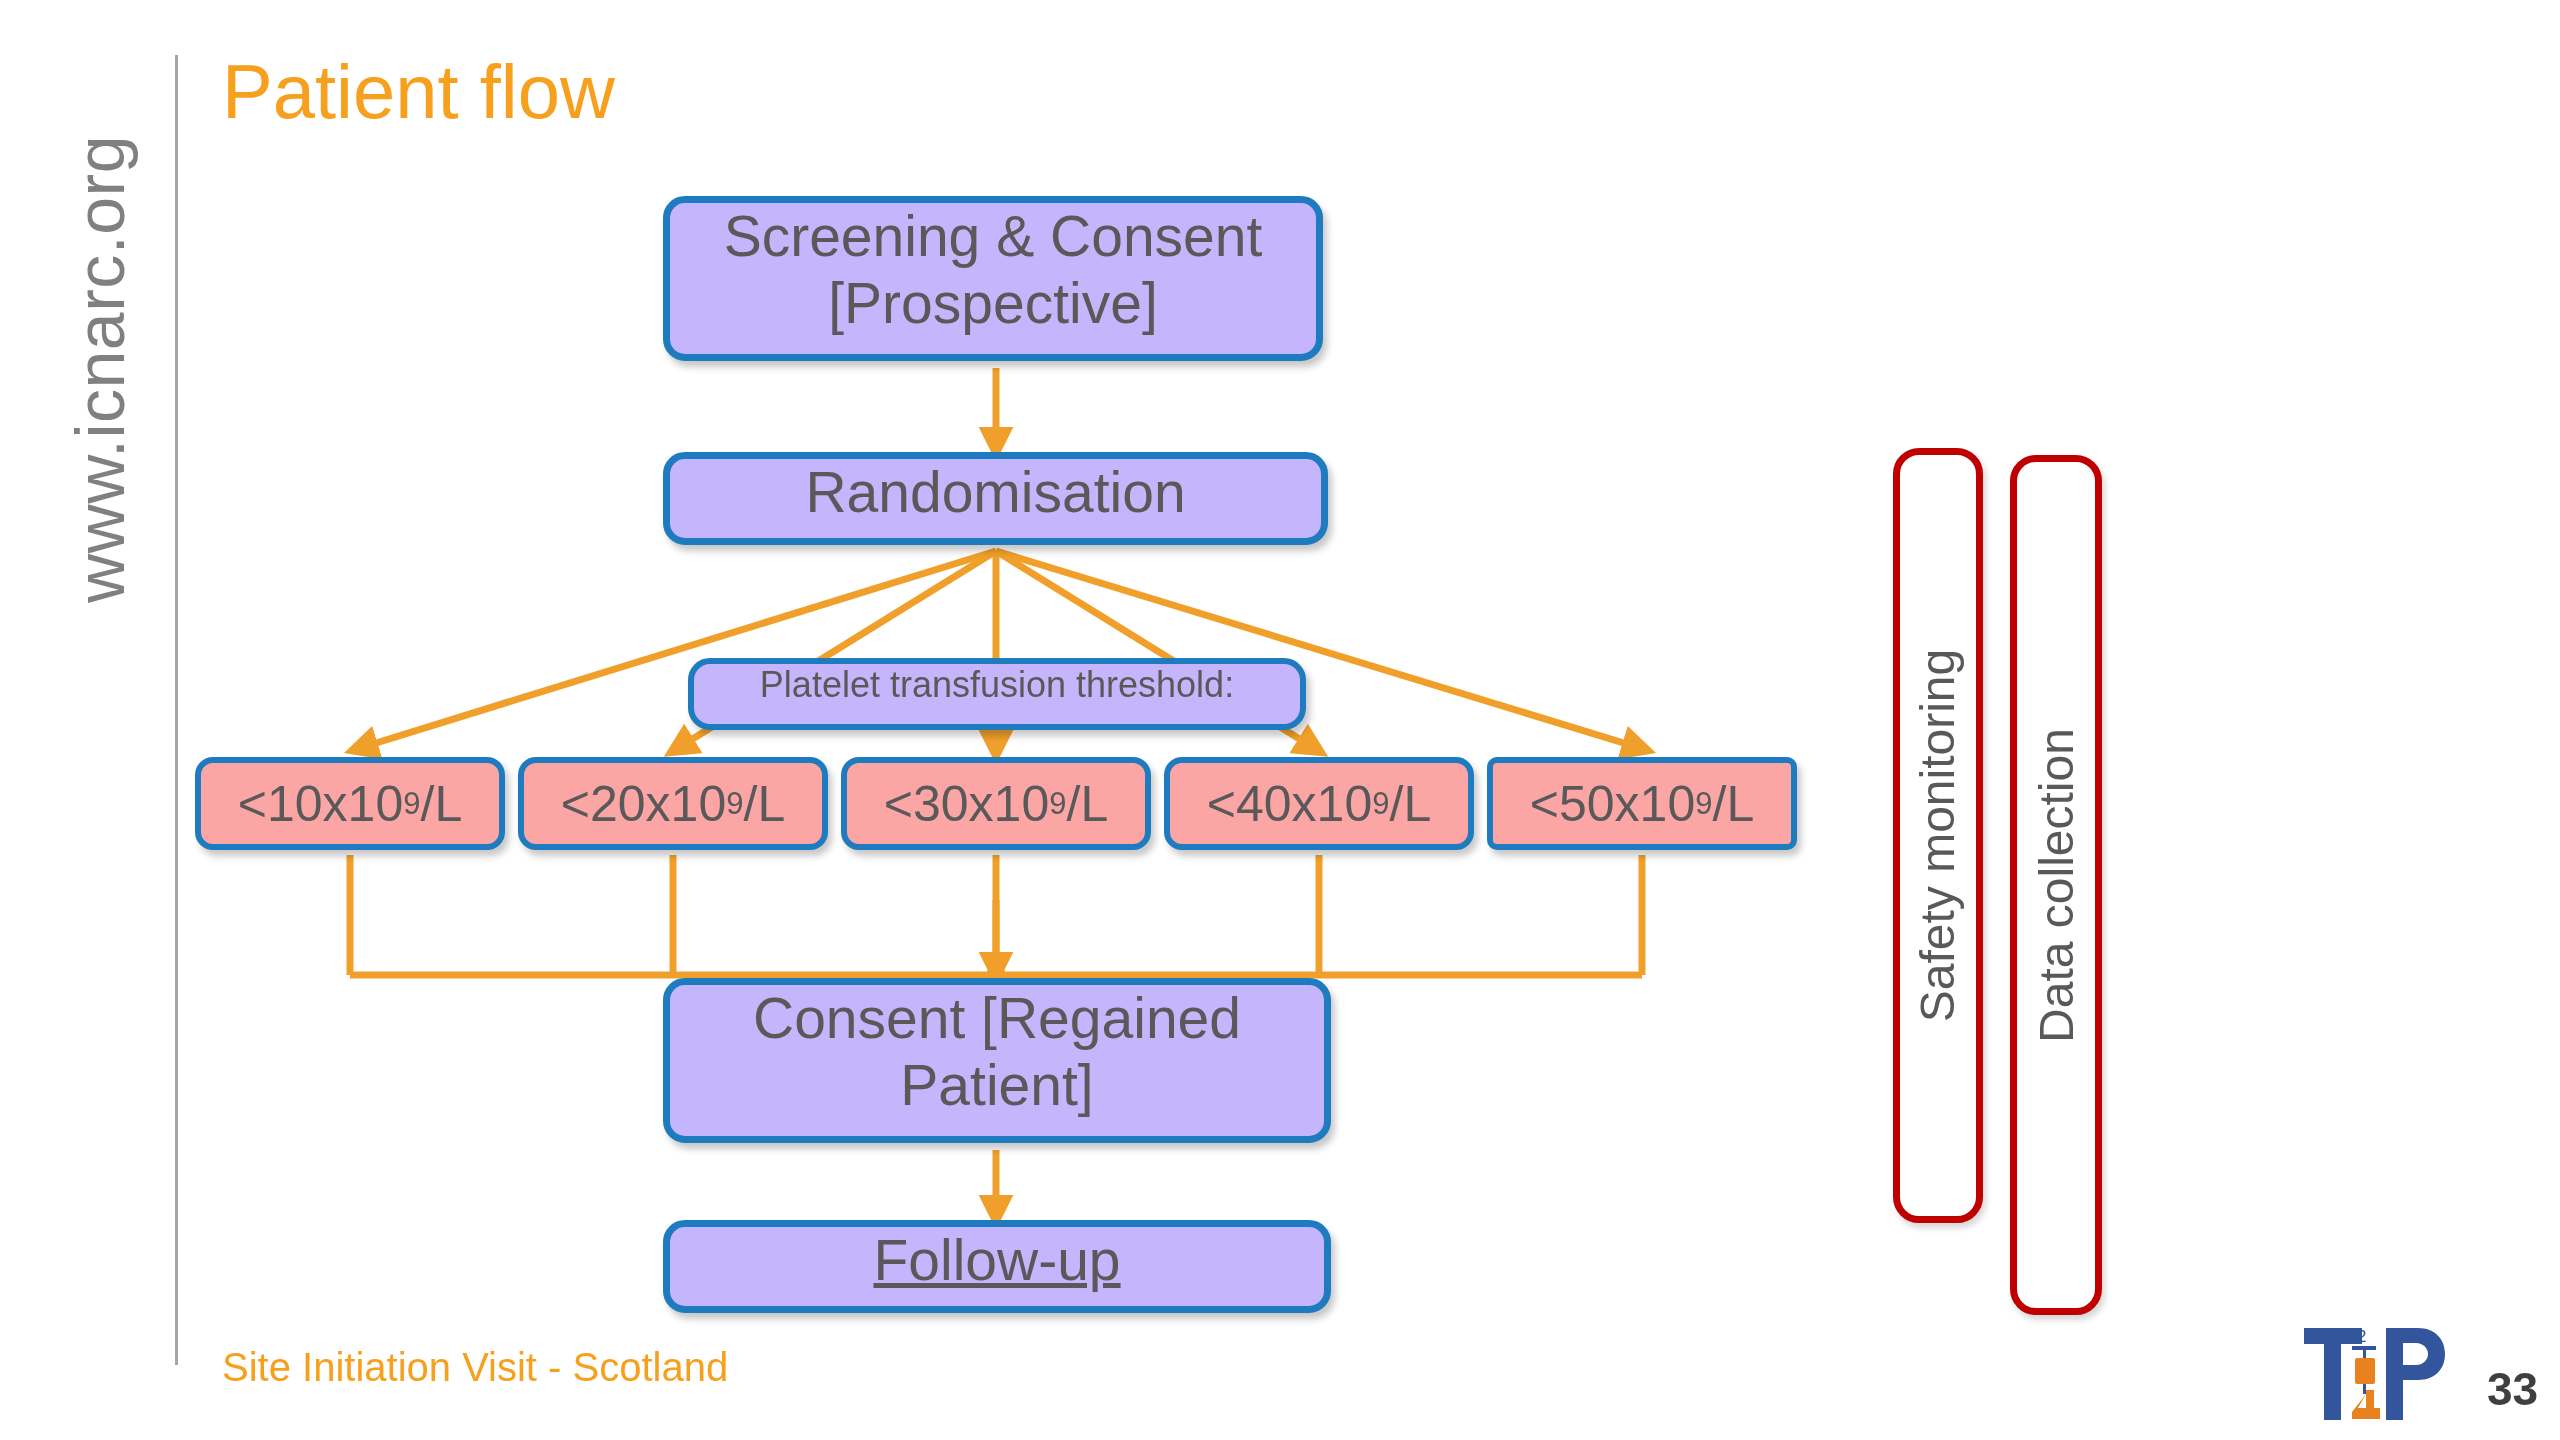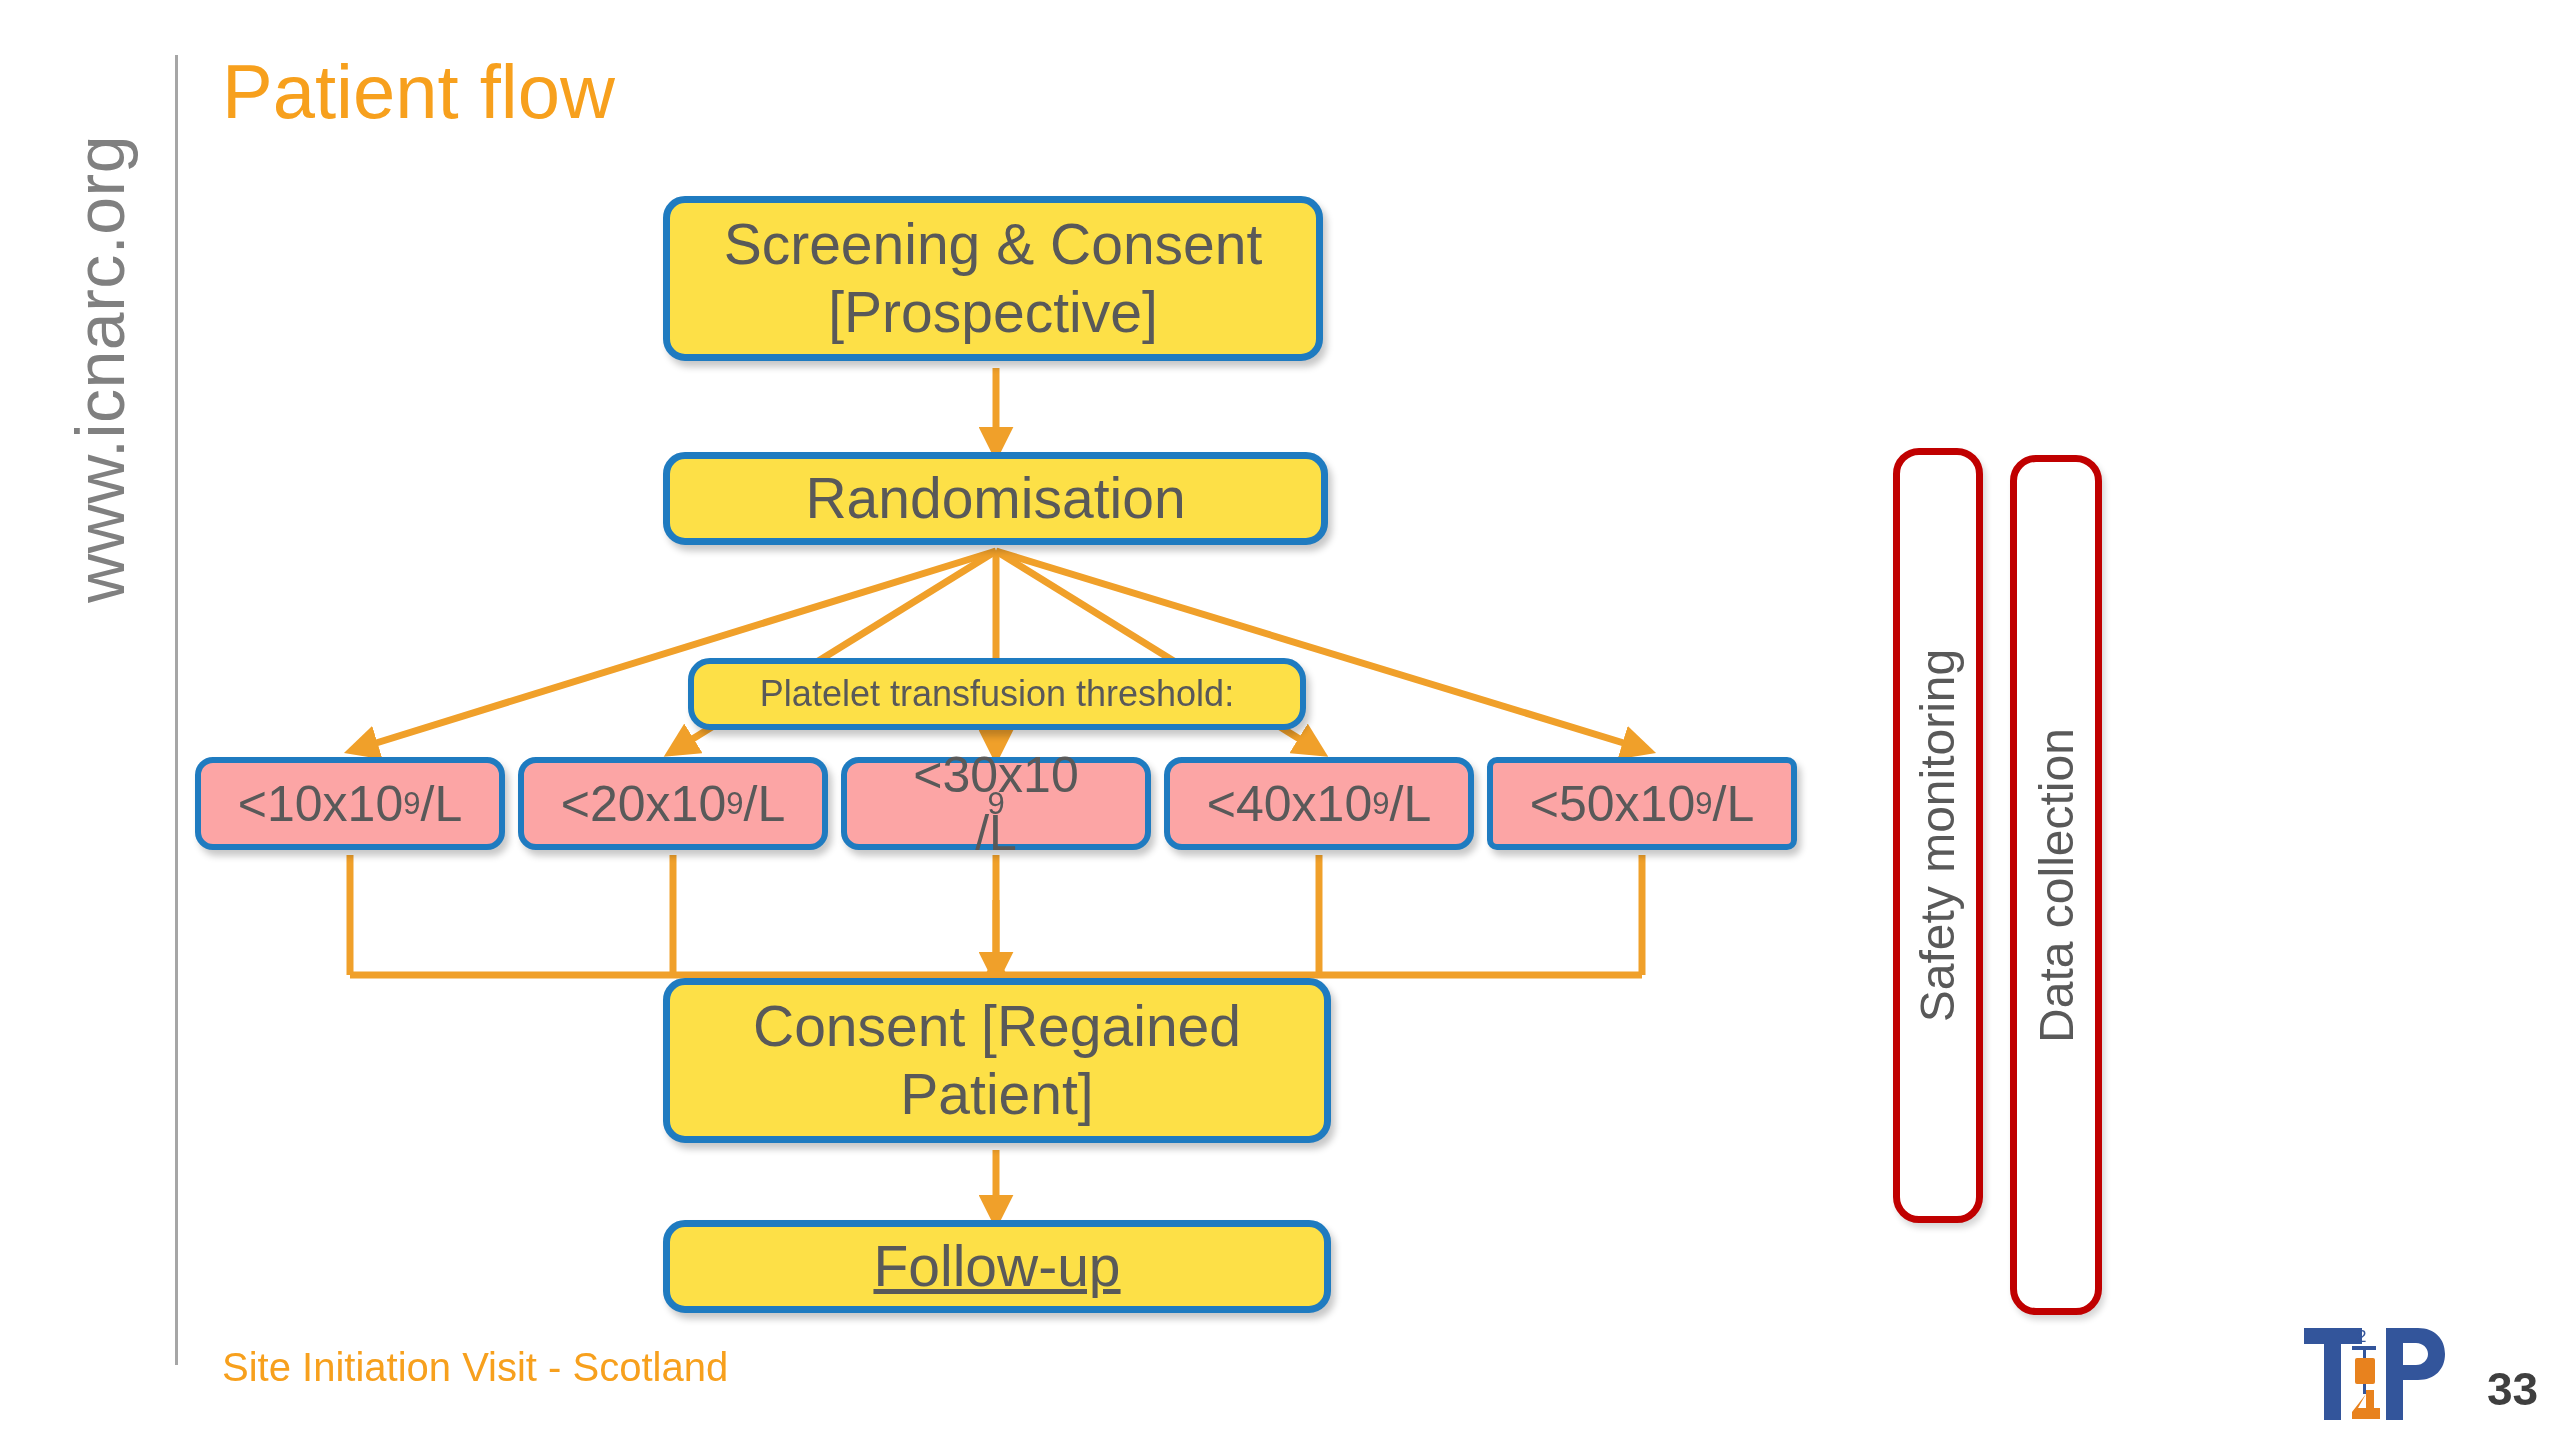--- a/index.html
+++ b/index.html
@@ -49,24 +49,23 @@
     color: #F7A01D;
     white-space: nowrap;
   }
 
   
   .fbox {
     position: absolute;
     box-sizing: border-box;
     border: 7px solid #1F7BC0;
     border-radius: 22px;
-    background: #fde047;
+    background: #c4b5fd;
     color: #595959;
     display: flex;
-    align-items: center;
     justify-content: center;
     text-align: center;
     line-height: 1.18;
     box-shadow: 4px 6px 7px rgba(0,0,0,0.22);
     z-index: 5;
   }
   .fbox.small { border-width: 6px; border-radius: 22px; }
 
   .fbox-screening   { left: 663px;  top: 196px;  width: 660px; height: 165px; font-size: 57px; }
   .fbox-random      { left: 663px;  top: 452px;  width: 665px; height: 93px;  font-size: 57px; }
@@ -88,21 +87,21 @@
     align-items: center;
     justify-content: center;
     font-size: 50px;
     box-shadow: 4px 6px 7px rgba(0,0,0,0.22);
     z-index: 5;
     white-space: nowrap;
   }
   .arm sup { font-size: 0.62em; vertical-align: super; line-height: 0; }
   .arm-0 { left: 195px;  width: 310px; }
   .arm-1 { left: 518px;  width: 310px; }
-  .arm-2 { left: 841px;  width: 310px; flex-direction: column; }
+  .arm-2 { left: 841px;  width: 310px; }
   .arm-3 { left: 1164px; width: 310px; }
   .arm-4 { left: 1487px; width: 310px; border-radius: 10px; }
 
   
   .rbox {
     position: absolute;
     box-sizing: border-box;
     border: 7px solid #C00000;
     border-radius: 26px;
     background: #ffffff;

